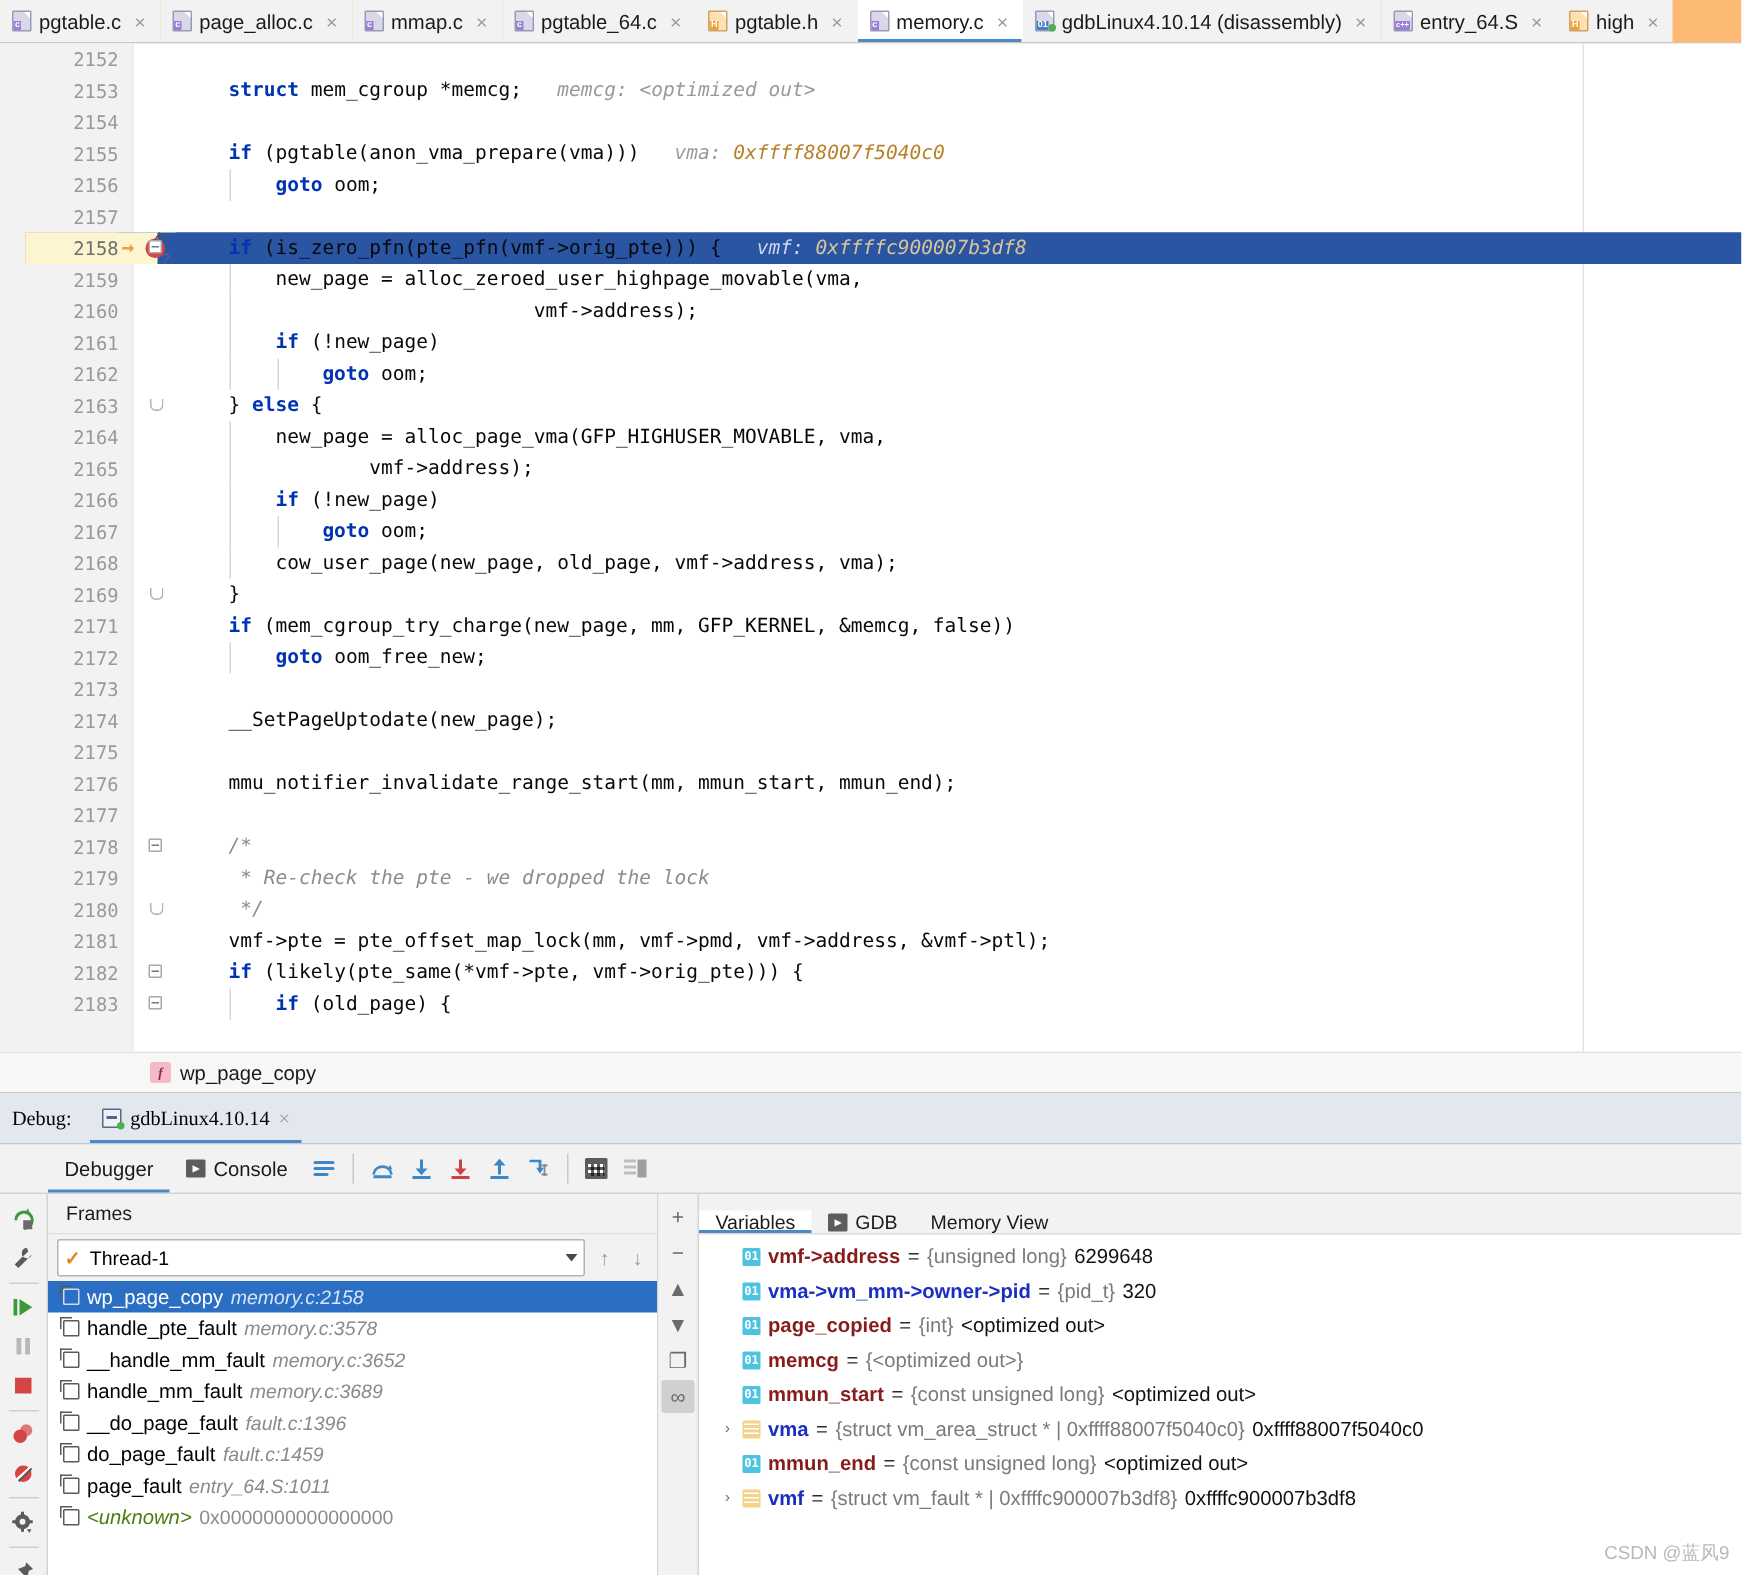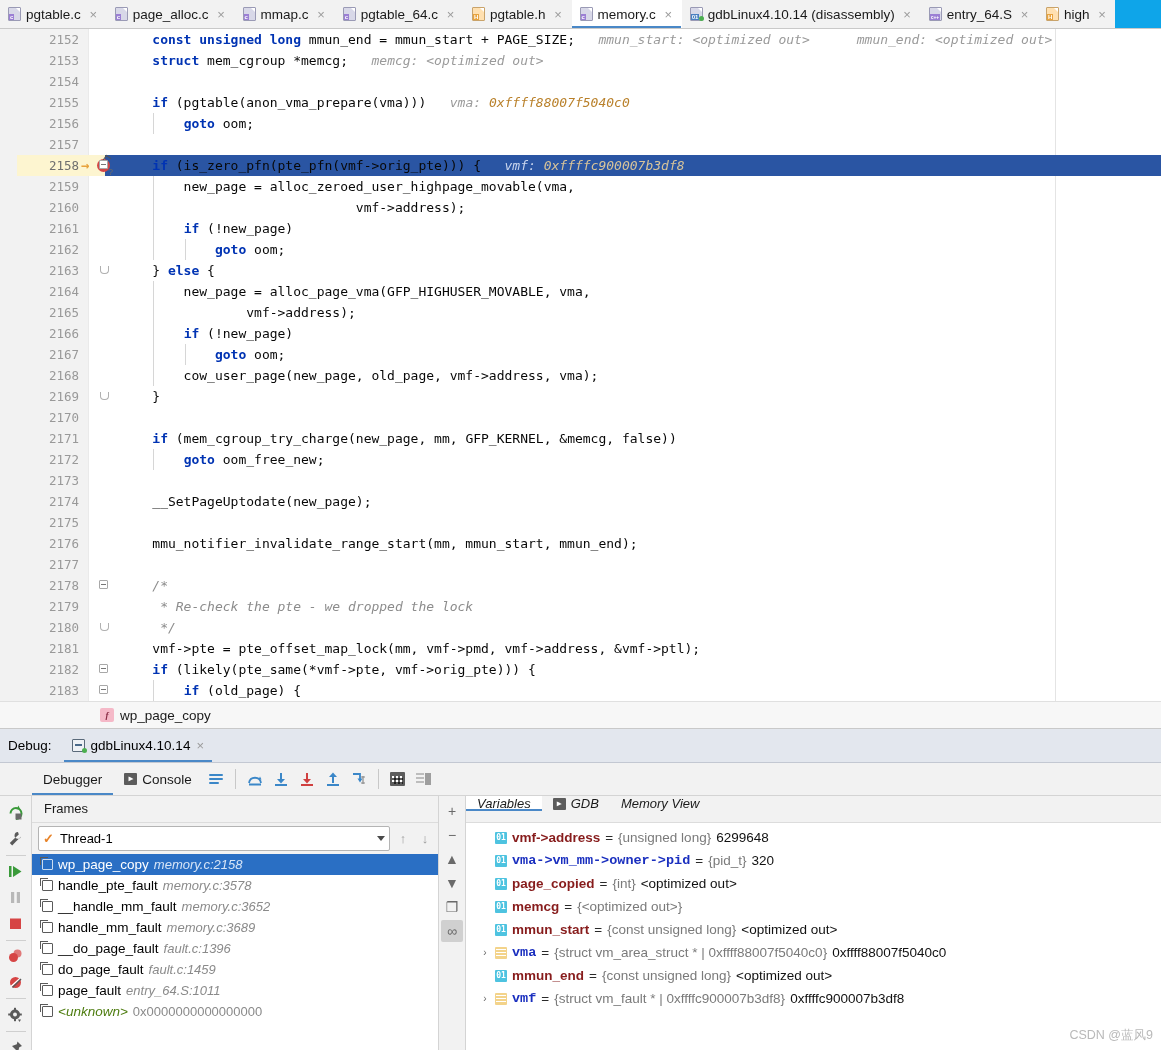--- a/index.html
+++ b/index.html
@@ -8,21 +8,21 @@
     background:#ffffff;
     font-family:"Liberation Sans", sans-serif;
     font-size:13px;color:#000;
     -webkit-font-smoothing:antialiased;
   }
   .app{position:relative;width:1161px;height:1050px;}
 
   
   .tabbar{
     display:flex;align-items:stretch;height:28px;
-    background:#0ea5e9;border-bottom:1px solid #c9c9c9;
+    background:#fdba74;border-bottom:1px solid #c9c9c9;
     overflow:hidden;white-space:nowrap;
   }
   .tab{
     display:flex;align-items:center;gap:5px;
     padding:0 7px 0 8px;height:28px;
     background:#f2f2f2;cursor:default;
     border-right:1px solid transparent;
     font-size:13.5px;color:#1a1a1a;
     flex:0 0 auto;
   }
@@ -156,21 +156,21 @@
   .fn-icon{
     width:14px;height:14px;background:#f5b9c8;border-radius:2px;
     color:#8a2d45;font-size:9px;font-weight:bold;font-style:italic;
     display:flex;align-items:center;justify-content:center;
     font-family:"Liberation Serif",serif;
   }
 
   
   .debug-head{
     height:33px;display:flex;align-items:center;
-    background:#e3e7ee;border-bottom:1px solid #c3c8d2;
+    background:#e3e7ee;border-bottom:1px solid #c3c8d2;font-family:Liberation Serif, serif;
   }
   .debug-label{
     padding:0 12px 0 8px;font-size:13.5px;color:#000;
   }
   .debug-tab{
     display:flex;align-items:center;gap:6px;height:33px;padding:0 8px;
     box-shadow:inset 0 -2px 0 #4a88c7;font-size:13.5px;color:#000;
   }
   .dbg-icon{
     position:relative;width:13px;height:13px;border:1px solid #5a6a7a;
@@ -287,23 +287,22 @@
   .vars-side{
     width:26px;flex:0 0 26px;background:#f2f2f2;border-right:1px solid #d4d4d4;
     display:flex;flex-direction:column;align-items:center;padding-top:4px;gap:2px;
   }
   .vs-btn{width:22px;height:22px;display:flex;align-items:center;justify-content:center;
     font-size:14px;color:#6a6a6a;}
   .vs-btn.boxed{background:#d0d0d0;border-radius:2px;}
 
   .vars-pane{flex:1;background:#fff;display:flex;flex-direction:column;min-width:0;}
   .vars-tabs{
-    height:26px;display:flex;align-items:flex-start;background:#f2f2f2;
+    height:26px;display:flex;align-items:flex-end;background:#f2f2f2;
     border-bottom:1px solid #dcdcdc;
-    font-style:italic;
   }
   .vt{
     display:flex;align-items:center;gap:5px;padding:0 11px;font-size:13px;color:#1a1a1a;
   }
   .vt.active{background:#fff;box-shadow:inset 0 -2px 0 #4a88c7;}
   .var-list{flex:1;padding-top:3px;overflow:hidden;}
   .var-row{
     height:23px;line-height:23px;display:flex;align-items:center;gap:5px;
     padding-left:14px;font-size:13.5px;white-space:nowrap;
   }
@@ -318,21 +317,21 @@
   }
   .vicon-struct{
     width:12px;height:12px;flex:0 0 12px;position:relative;background:#f3d38a;
     border-radius:1px;
   }
   .vicon-struct::before{
     content:"";position:absolute;left:1px;top:2px;right:1px;height:1.5px;background:#fff;
     box-shadow:0 3px 0 #fff, 0 6px 0 #fff;
   }
   .vname{color:#871c1c;font-weight:bold;}
-  .vname.blue{color:#1a2fbf;font-family:Liberation Mono, monospace;}
+  .vname.blue{color:#1a2fbf;}
   .veq{color:#2a2a2a;}
   .vtype{color:#7a7a7a;}
   .vval{color:#111;font-weight:normal;}
 
   .watermark{
     position:absolute;right:8px;bottom:6px;color:#b9b9b9;font-size:12.5px;
     font-family:"Liberation Sans",sans-serif;
   }
 </style>
 </head>
@@ -403,39 +402,38 @@
         </span>
         <span class="tab-label">high</span>
         <span class="tab-close">×</span>
       </div>
     </div>
 
   <div class="editor">
     <div class="gutter"></div>
     <div class="vguide"></div>
     <div class="code-area" id="code-area">
-        <div class="line"><span class="ln">2152</span><span class="txt"><span class="plain">    </span><span class="kw">const unsigned long</span><span class="plain"> mmun_end = mmun_start + PAGE_SIZE;</span><span class="inlay">   mmun_start: </span><span class="inlay">&lt;optimized out&gt;</span><span class="inlay">      mmun_end: &lt;optimized out&gt;</span></span></div>
+        <div class="line"><span class="ln">2152</span></div>
         <div class="line"><span class="ln">2153</span><span class="txt"><span class="plain">    </span><span class="kw">struct</span><span class="plain"> mem_cgroup *memcg;</span><span class="inlay">   memcg: &lt;optimized out&gt;</span></span></div>
         <div class="line"><span class="ln">2154</span><span class="txt"></span></div>
         <div class="line"><span class="ln">2155</span><span class="txt"><span class="plain">    </span><span class="kw">if</span><span class="plain"> (pgtable(anon_vma_prepare(vma)))</span><span class="inlay">   vma: </span><span class="inlay-val">0xffff88007f5040c0</span></span></div>
         <div class="line"><span class="ln">2156</span><span class="indent-guide" style="left: 136px;"></span><span class="txt"><span class="plain">        </span><span class="kw">goto</span><span class="plain"> oom;</span></span></div>
         <div class="line"><span class="ln">2157</span><span class="txt"></span></div>
         <div class="line current"><div class="hl-strip"></div><div class="bg"></div><span class="ln">2158</span><span class="marks"><span class="arrow-mark">→</span><span class="bp-mark"></span></span><span class="fold"><span class="foldbox"></span></span><span class="txt"><span class="plain">    </span><span class="kw">if</span><span class="plain"> (is_zero_pfn(pte_pfn(vmf-&gt;orig_pte))) {</span><span class="inlay">   vmf: </span><span class="inlay-val">0xffffc900007b3df8</span></span></div>
         <div class="line"><span class="ln">2159</span><span class="indent-guide" style="left: 136px;"></span><span class="txt"><span class="plain">        new_page = alloc_zeroed_user_highpage_movable(vma,</span></span></div>
         <div class="line"><span class="ln">2160</span><span class="indent-guide" style="left: 136px;"></span><span class="txt"><span class="plain">                              vmf-&gt;address);</span></span></div>
         <div class="line"><span class="ln">2161</span><span class="indent-guide" style="left: 136px;"></span><span class="txt"><span class="plain">        </span><span class="kw">if</span><span class="plain"> (!new_page)</span></span></div>
         <div class="line"><span class="ln">2162</span><span class="indent-guide" style="left: 136px;"></span><span class="indent-guide" style="left: 168px;"></span><span class="txt"><span class="plain">            </span><span class="kw">goto</span><span class="plain"> oom;</span></span></div>
         <div class="line"><span class="ln">2163</span><span class="fold"><span class="foldarc"></span></span><span class="txt"><span class="plain">    } </span><span class="kw">else</span><span class="plain"> {</span></span></div>
         <div class="line"><span class="ln">2164</span><span class="indent-guide" style="left: 136px;"></span><span class="txt"><span class="plain">        new_page = alloc_page_vma(GFP_HIGHUSER_MOVABLE, vma,</span></span></div>
         <div class="line"><span class="ln">2165</span><span class="indent-guide" style="left: 136px;"></span><span class="txt"><span class="plain">                vmf-&gt;address);</span></span></div>
         <div class="line"><span class="ln">2166</span><span class="indent-guide" style="left: 136px;"></span><span class="txt"><span class="plain">        </span><span class="kw">if</span><span class="plain"> (!new_page)</span></span></div>
         <div class="line"><span class="ln">2167</span><span class="indent-guide" style="left: 136px;"></span><span class="indent-guide" style="left: 168px;"></span><span class="txt"><span class="plain">            </span><span class="kw">goto</span><span class="plain"> oom;</span></span></div>
         <div class="line"><span class="ln">2168</span><span class="indent-guide" style="left: 136px;"></span><span class="txt"><span class="plain">        cow_user_page(new_page, old_page, vmf-&gt;address, vma);</span></span></div>
         <div class="line"><span class="ln">2169</span><span class="fold"><span class="foldarc"></span></span><span class="txt"><span class="plain">    }</span></span></div>
-        <div class="line"><span class="ln">2170</span><span class="txt"></span></div>
         <div class="line"><span class="ln">2171</span><span class="txt"><span class="plain">    </span><span class="kw">if</span><span class="plain"> (mem_cgroup_try_charge(new_page, mm, GFP_KERNEL, &amp;memcg, false))</span></span></div>
         <div class="line"><span class="ln">2172</span><span class="indent-guide" style="left: 136px;"></span><span class="txt"><span class="plain">        </span><span class="kw">goto</span><span class="plain"> oom_free_new;</span></span></div>
         <div class="line"><span class="ln">2173</span><span class="txt"></span></div>
         <div class="line"><span class="ln">2174</span><span class="txt"><span class="plain">    __SetPageUptodate(new_page);</span></span></div>
         <div class="line"><span class="ln">2175</span><span class="txt"></span></div>
         <div class="line"><span class="ln">2176</span><span class="txt"><span class="plain">    mmu_notifier_invalidate_range_start(mm, mmun_start, mmun_end);</span></span></div>
         <div class="line"><span class="ln">2177</span><span class="txt"></span></div>
         <div class="line"><span class="ln">2178</span><span class="fold"><span class="foldbox"></span></span><span class="txt"><span class="cmt">    /*</span></span></div>
         <div class="line"><span class="ln">2179</span><span class="txt"><span class="cmt">     * Re-check the pte - we dropped the lock</span></span></div>
         <div class="line"><span class="ln">2180</span><span class="fold"><span class="foldarc"></span></span><span class="txt"><span class="cmt">     */</span></span></div>

